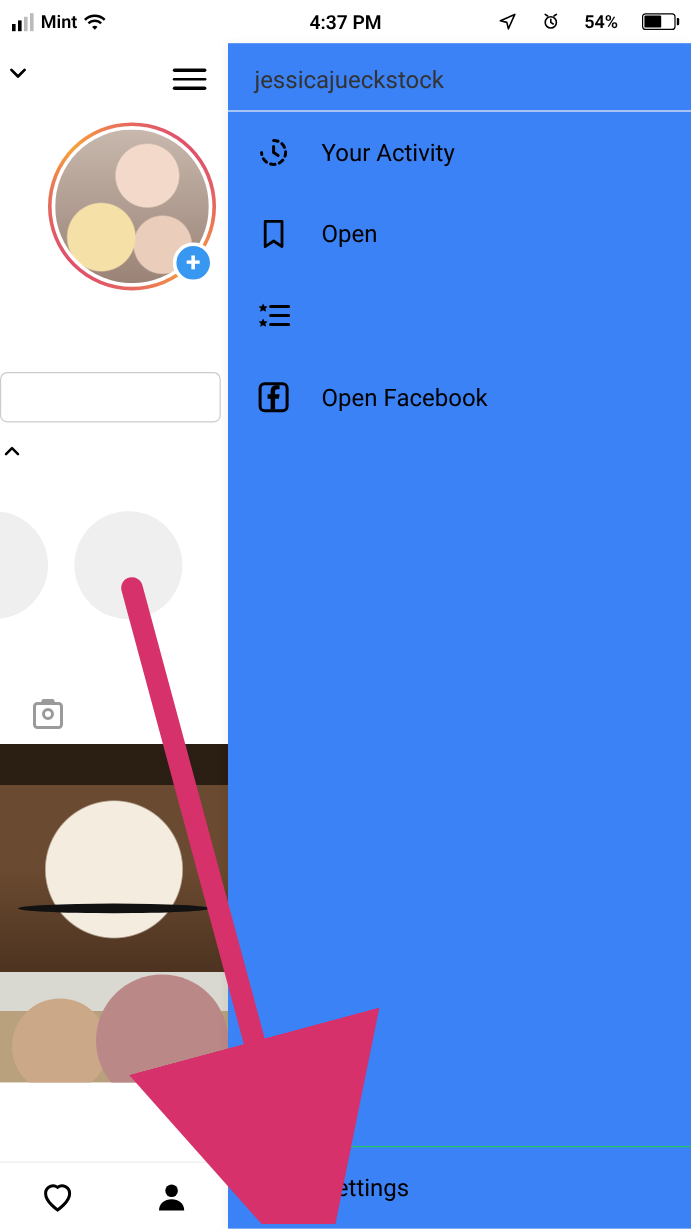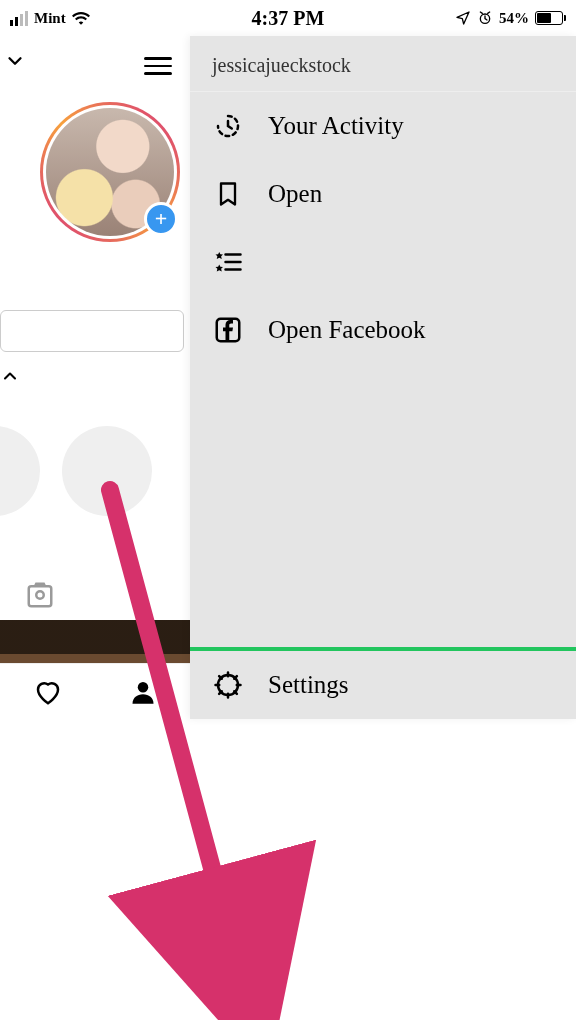--- a/index.html
+++ b/index.html
@@ -1,23 +1,23 @@
 <!DOCTYPE html>
 <html><head>
 <meta charset="utf-8">
 <style>
   * { box-sizing: border-box; margin: 0; padding: 0; }
   html, body { width: 576px; height: 1024px; font-family: -apple-system, BlinkMacSystemFont, "Segoe UI", Roboto, Helvetica, Arial, sans-serif; background: #fff; overflow: hidden; }
-  .screen { position: relative; width: 576px; height: 719px; font-family: Liberation Serif, serif; }
+  .screen { position: relative; width: 576px; height: 1024px; }
 
   
   .status-bar { position: absolute; top: 0; left: 0; right: 0; height: 36px; display: flex; align-items: center; justify-content: space-between; padding: 0 10px; font-size: 15px; font-weight: 600; color: #000; }
   .status-left { display: flex; align-items: center; gap: 6px; }
-  .status-center { position: absolute; left: 50%; transform: translateX(-50%); font-size: 20px; }
-  .status-right { display: flex; align-items: center; gap: 6px; }
+  .status-center { position: absolute; left: 50%; transform: translateX(-50%); font-size: 16px; }
+  .status-right { display: flex; align-items: center; gap: 20px; }
   .signal-bars { display: inline-flex; align-items: flex-end; gap: 2px; }
   .signal-bars span { width: 3px; background: #000; }
   .signal-bars span:nth-child(1){height:6px}
   .signal-bars span:nth-child(2){height:9px}
   .signal-bars span:nth-child(3){height:12px;background:#bbb}
   .signal-bars span:nth-child(4){height:15px;background:#bbb}
   .wifi-icon svg { display:block; }
   .battery { display:inline-flex; align-items:center; }
   .battery-body { width:28px; height:14px; border:1.5px solid #000; border-radius:3px; position:relative; }
   .battery-fill { position:absolute; left:1px; top:1px; bottom:1px; width:54%; background:#000; border-radius:1px; }
@@ -62,27 +62,27 @@
   .grid-pic2 { width:190px; height:92px; background:
      linear-gradient(180deg,#d9d9d1 0 35%, #b8a17c 35% 100%);
      position:relative; overflow:hidden;
   }
   .grid-pic2::before { content:""; position:absolute; left:10px; bottom:-10px; width:80px; height:80px; border-radius:50%; background:#caa888; }
   .grid-pic2::after { content:""; position:absolute; left:80px; bottom:-20px; width:110px; height:110px; border-radius:50%; background:#b88; }
 
   .bottom-nav { position:absolute; bottom:0; left:0; width:190px; height:56px; background:#fff; border-top:1px solid #eee; display:flex; align-items:center; justify-content:space-around; }
 
   
-  .menu-panel { position:absolute; top:36px; left:190px; right:0; bottom:0; background:#e5e5e5; box-shadow:-2px 0 8px rgba(0,0,0,0.06); display:flex; flex-direction:column; }
+  .menu-panel { position:absolute; top:36px; left:190px; right:0; bottom:0; background:#3b82f6; box-shadow:-2px 0 8px rgba(0,0,0,0.06); display:flex; flex-direction:column; }
   .menu-header { padding:18px 22px 14px 22px; font-size:20px; color:#333; border-bottom:1px solid #eee; }
   .menu-list { flex:0 0 auto; }
-  .menu-item { display:flex; align-items:center; gap:24px; padding:18px 22px; font-size:25px; color:#000; cursor:pointer; }
+  .menu-item { display:flex; align-items:center; gap:24px; padding:18px 22px; font-size:20px; color:#000; cursor:pointer; }
   .menu-item .mi-icon { width:32px; height:32px; display:flex; align-items:center; justify-content:center; flex-shrink:0; }
   .menu-spacer { flex:1 1 auto; }
-  .menu-footer { border-top:4px solid #22c55e; }
+  .menu-footer { border-top:1px solid #22c55e; }
   .menu-footer .menu-item { padding:18px 22px; }
 
   
   .annotation-arrow { position:absolute; left:70px; top:480px; pointer-events:none; }
 
   svg { display:block; }
 </style>
 </head>
 <body>
 

